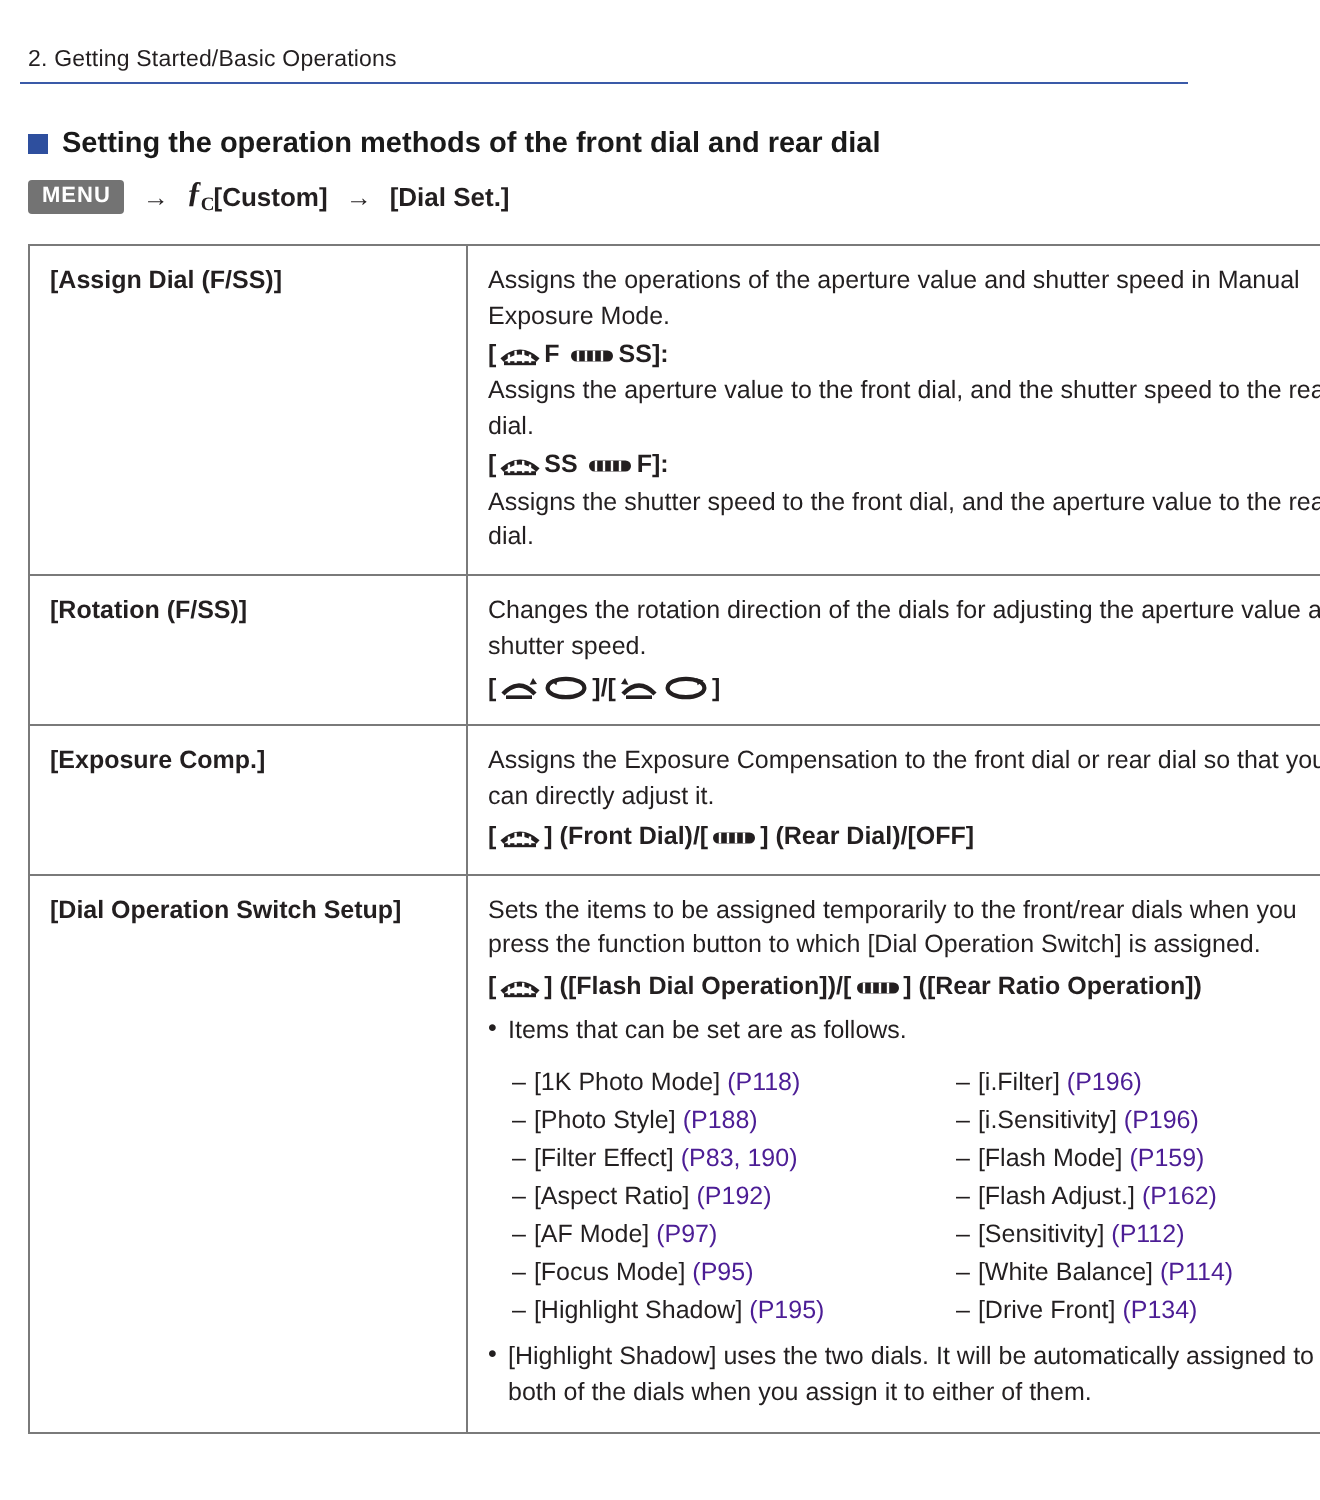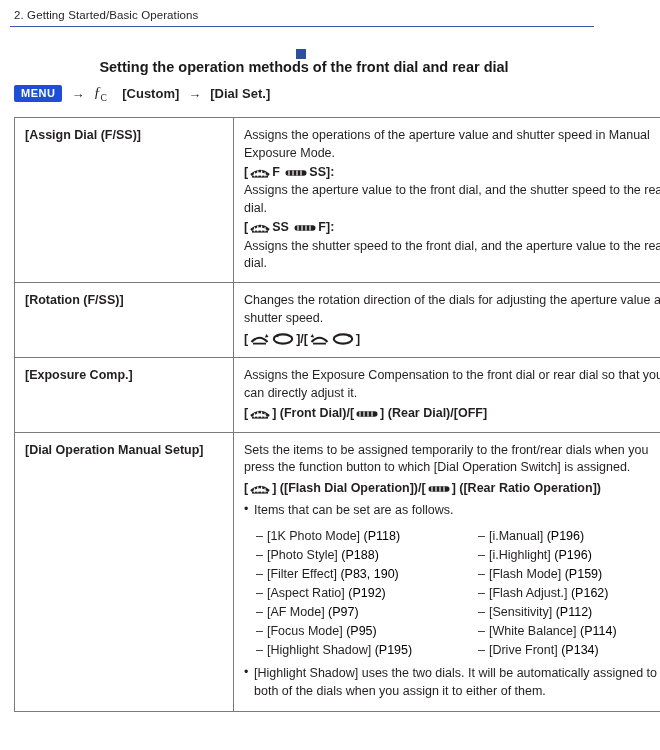--- a/index.html
+++ b/index.html
@@ -14,40 +14,39 @@
     color: #231f20;
     font-size: 12.5px;
     position: relative;
     overflow: hidden;
   }
   .page {
     width: 604px;
     height: 750px;
     position: relative;
     box-sizing: border-box;
-    padding: 1px 10px;
+    padding: 16px 10px;
   }
   
   .header {
     font-size: 11.5px;
     color: #231f20;
     padding: 8px 0 5px 4px;
     letter-spacing: 0.1px;
   }
   .header-rule {
     border-bottom: 1.6px solid #3a5aa8;
     margin: 0 0 0 0;
   }
   
   .section-head {
     display: flex;
     align-items: center;
     margin-top: 22px;
     margin-left: 4px;
-    flex-direction: column;
   }
   .sq-bullet {
     width: 10px;
     height: 10px;
     background: #2e4f9e;
     display: inline-block;
     margin-right: 7px;
   }
   .section-title {
     font-size: 14.5px;
@@ -56,39 +55,39 @@
   }
   
   .menu-path {
     display: flex;
     align-items: center;
     margin-top: 9px;
     margin-left: 4px;
     font-size: 13.5px;
   }
   .menu-chip {
-    background: #1d4ed8;
+    background: #737373;
     color: #ffffff;
     font-size: 11px;
     font-weight: bold;
     letter-spacing: 0.5px;
     padding: 2px 7px 3px 7px;
     border-radius: 2px;
     line-height: 1.1;
   }
   .arrow {
     margin: 0 9px;
     font-size: 13px;
   }
   .fc-icon {
     font-family: "Liberation Serif", serif;
     font-style: italic;
-    font-weight: normal;
+    font-weight: bold;
     font-size: 15px;
-    margin-right: 16px;
+    margin-right: 0;
     letter-spacing: -0.5px;
   }
   .fc-icon sub {
     font-size: 9.5px;
     font-style: normal;
   }
   .path-text {
     font-weight: bold;
     font-size: 13px;
     text-align: center;
@@ -112,21 +111,21 @@
     width: 198px;
     vertical-align: middle;
     font-weight: bold;
     font-size: 12.5px;
     padding-left: 11px;
   }
   td.col-desc {
     width: 437px;
   }
   .b { font-weight: bold; }
-  .blue { color: #000000; }
+  .blue { color: #4c1d95; }
   .para { margin: 0 0 0 0; }
   .para + .para { margin-top: 1px; }
   
   .dial {
     display: inline-block;
     vertical-align: -2px;
     margin: 0 1px;
   }
   .dial svg { display: block; }
   
@@ -249,42 +248,42 @@
                   <path d="M5.5 5.2 L5.5 9.4 M8.8 3.4 L8.8 9.4 M12.6 3.4 L12.6 9.4 M16 5.2 L16 9.4" stroke="#ffffff" stroke-width="1.2"></path>
                 </svg></span><span class="b">] (Front Dial)/[</span><span class="dial"><svg width="24" height="11" viewBox="0 0 24 11">
                   <rect x="1.5" y="3.2" width="21" height="5.6" rx="2.8" fill="#231f20"></rect>
                   <path d="M5 3.4 L5 8.6 M9 3.4 L9 8.6 M13 3.4 L13 8.6 M17 3.4 L17 8.6" stroke="#ffffff" stroke-width="1.2"></path>
                 </svg></span><span class="b">] (Rear Dial)/</span><span class="b">[OFF]</span>
           </div>
         </td>
       </tr>
 
       <tr>
-        <td class="col-name">[Dial Operation Manual Setup]</td>
+        <td class="col-name">[Dial Operation Switch Setup]</td>
         <td class="col-desc">
           <div class="para">Sets the items to be assigned temporarily to the front/rear dials when you press the function button to which [Dial Operation Switch] is assigned.</div>
           <div class="para" style="margin-top:3px;">
             <span class="b">[</span><span class="dial"><svg width="22" height="11" viewBox="0 0 22 11">
                   <path d="M2 8 Q11 0 20 8" fill="none" stroke="#231f20" stroke-width="2.4"></path>
                   <path d="M3 9.6 L19 9.6" stroke="#231f20" stroke-width="2"></path>
                   <path d="M5.5 5.2 L5.5 9.4 M8.8 3.4 L8.8 9.4 M12.6 3.4 L12.6 9.4 M16 5.2 L16 9.4" stroke="#ffffff" stroke-width="1.2"></path>
                 </svg></span><span class="b">] ([Flash Dial Operation])/[</span><span class="dial"><svg width="24" height="11" viewBox="0 0 24 11">
                   <rect x="1.5" y="3.2" width="21" height="5.6" rx="2.8" fill="#231f20"></rect>
                   <path d="M5 3.4 L5 8.6 M9 3.4 L9 8.6 M13 3.4 L13 8.6 M17 3.4 L17 8.6" stroke="#ffffff" stroke-width="1.2"></path>
                 </svg></span><span class="b">] ([Rear Ratio Operation])</span>
           </div>
           <ul class="dots">
             <li>Items that can be set are as follows.</li>
           </ul>
           <div class="items-grid">
             <div class="item"><span class="dash">–</span><span>[1K Photo Mode]</span> <span class="blue">(P118)</span></div>
-            <div class="item"><span class="dash">–</span><span>[i.Manual]</span> <span class="blue">(P196)</span></div>
+            <div class="item"><span class="dash">–</span><span>[i.Filter]</span> <span class="blue">(P196)</span></div>
 
             <div class="item"><span class="dash">–</span><span>[Photo Style]</span> <span class="blue">(P188)</span></div>
-            <div class="item"><span class="dash">–</span><span>[i.Highlight]</span> <span class="blue">(P196)</span></div>
+            <div class="item"><span class="dash">–</span><span>[i.Sensitivity]</span> <span class="blue">(P196)</span></div>
 
             <div class="item"><span class="dash">–</span><span>[Filter Effect]</span> <span class="blue">(P83, 190)</span></div>
             <div class="item"><span class="dash">–</span><span>[Flash Mode]</span> <span class="blue">(P159)</span></div>
 
             <div class="item"><span class="dash">–</span><span>[Aspect Ratio]</span> <span class="blue">(P192)</span></div>
             <div class="item"><span class="dash">–</span><span>[Flash Adjust.]</span> <span class="blue">(P162)</span></div>
 
             <div class="item"><span class="dash">–</span><span>[AF Mode]</span> <span class="blue">(P97)</span></div>
             <div class="item"><span class="dash">–</span><span>[Sensitivity]</span> <span class="blue">(P112)</span></div>
 

